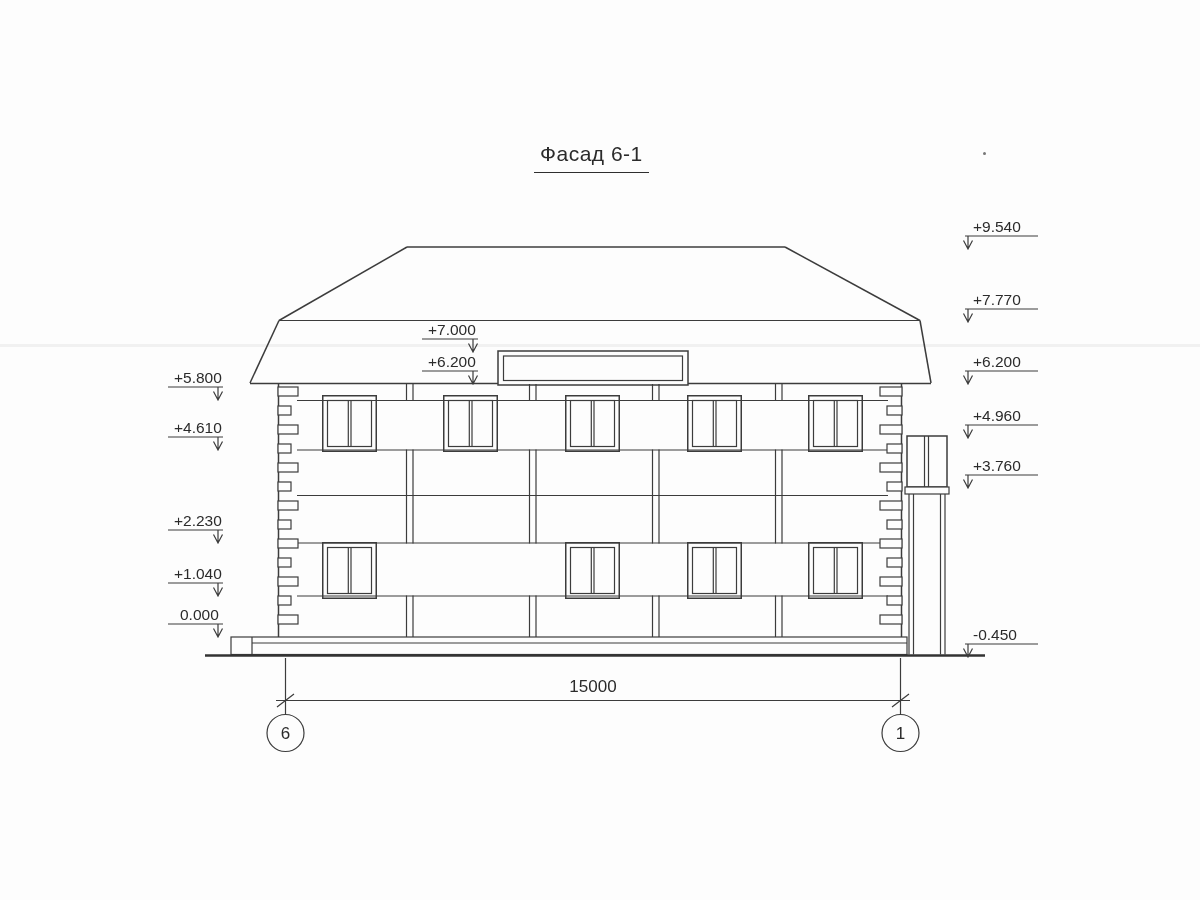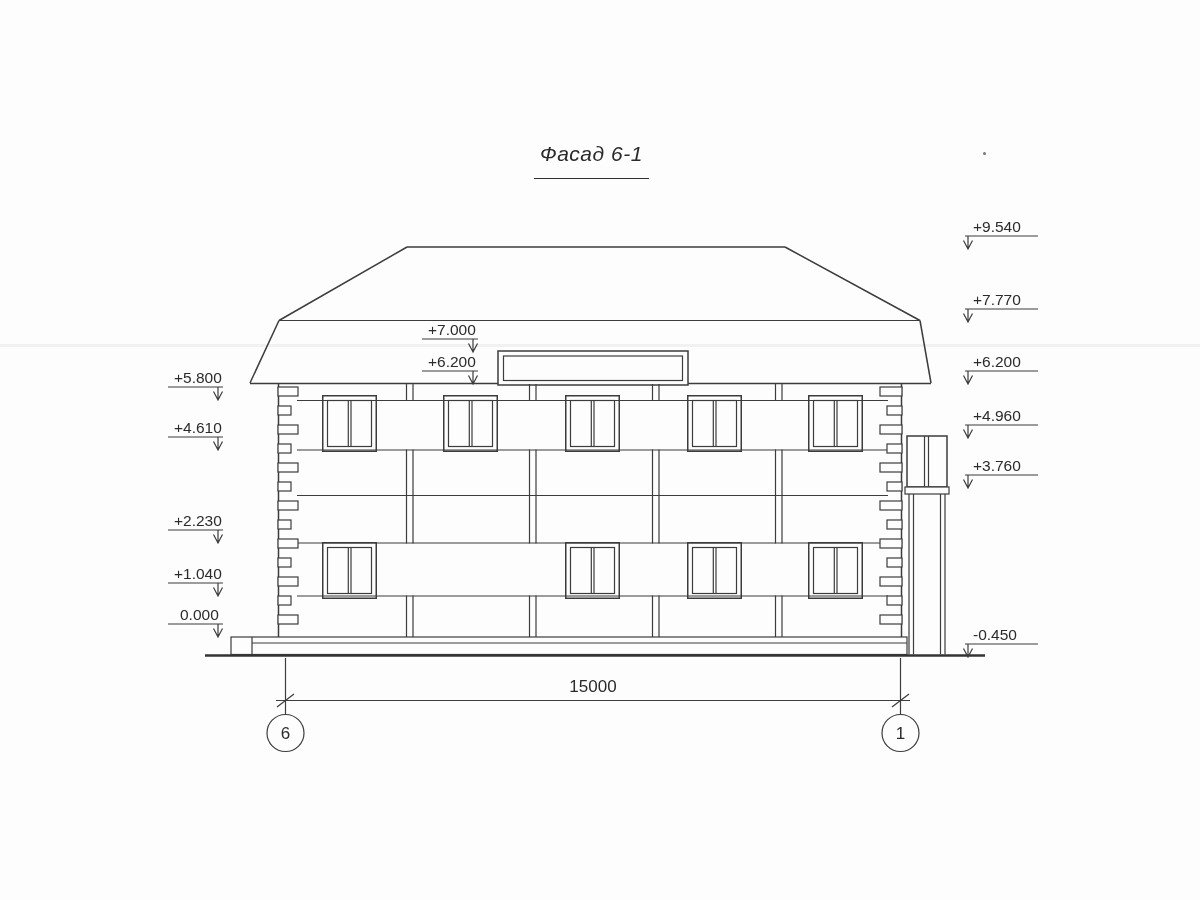--- a/index.html
+++ b/index.html
@@ -3,22 +3,22 @@
 <meta charset="utf-8">
 <style>
   html,body{margin:0;padding:0;}
   body{
     width:1200px;height:900px;position:relative;
     background:#fdfdfd;overflow:hidden;
     font-family:"Liberation Sans",sans-serif;
   }
   .drawing-title{
     position:absolute;left:534px;top:142px;
-    font-size:21px;font-style:italic;color:#2b2b2b;
-    border-bottom:1.6px solid #2f2f2f;padding:0 6px 12px 6px;
+    font-size:21px;color:#2b2b2b;
+    border-bottom:1.6px solid #2f2f2f;padding:0 6px 6px 6px;
     letter-spacing:0.5px;
   }
   svg{position:absolute;left:0;top:0;}
   .ln{stroke:#3c3c3c;stroke-width:1.2;fill:none;}
   .ln15{stroke:#3c3c3c;stroke-width:1.5;fill:none;}
   .ln17{stroke:#3c3c3c;stroke-width:1.7;fill:none;}
   .lnthick{stroke:#333;stroke-width:2.3;fill:none;}
   .white{fill:#fdfdfd;}
   .marktext{font-family:"Liberation Sans",sans-serif;font-size:15.5px;fill:#2b2b2b;}
   .dimtext{font-family:"Liberation Sans",sans-serif;font-size:17px;fill:#2b2b2b;text-anchor:middle;}

